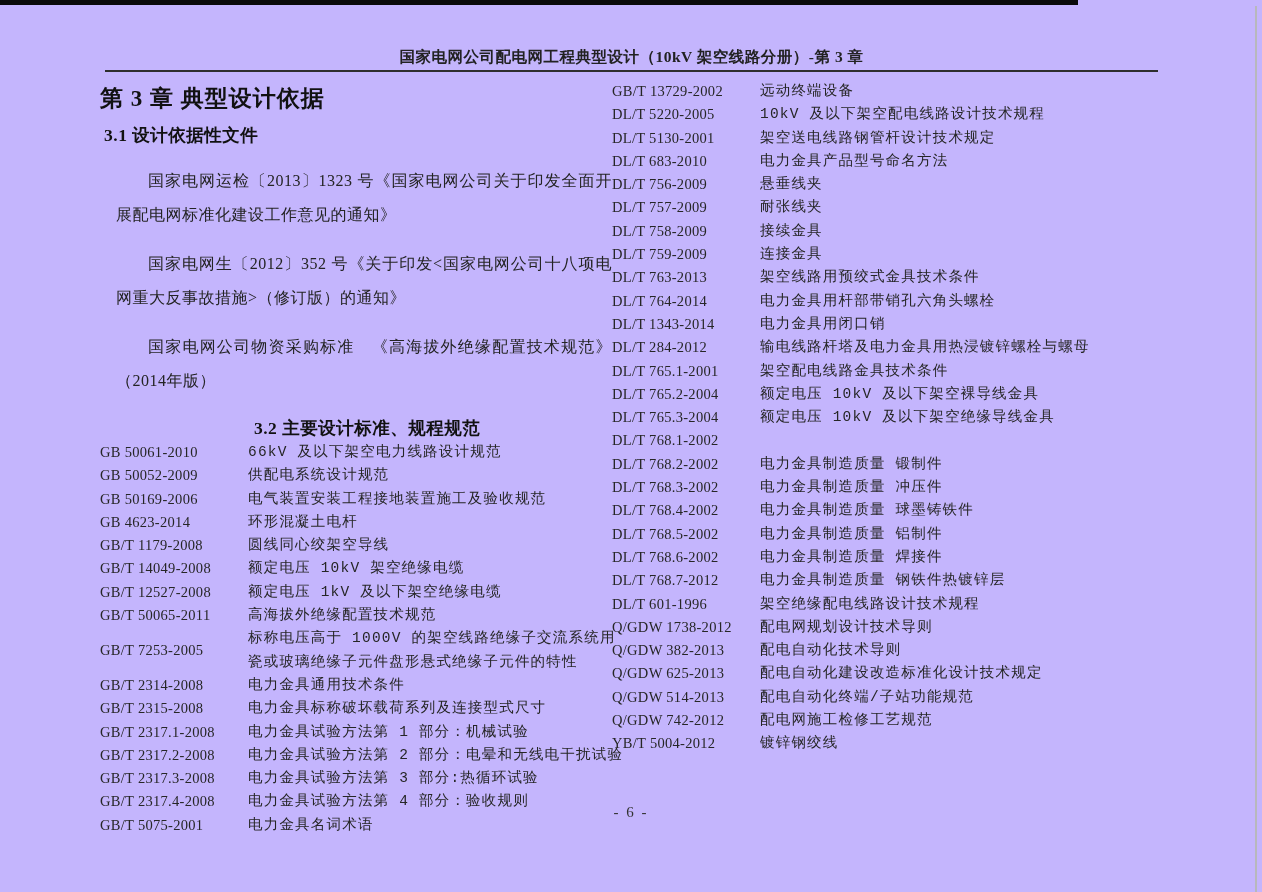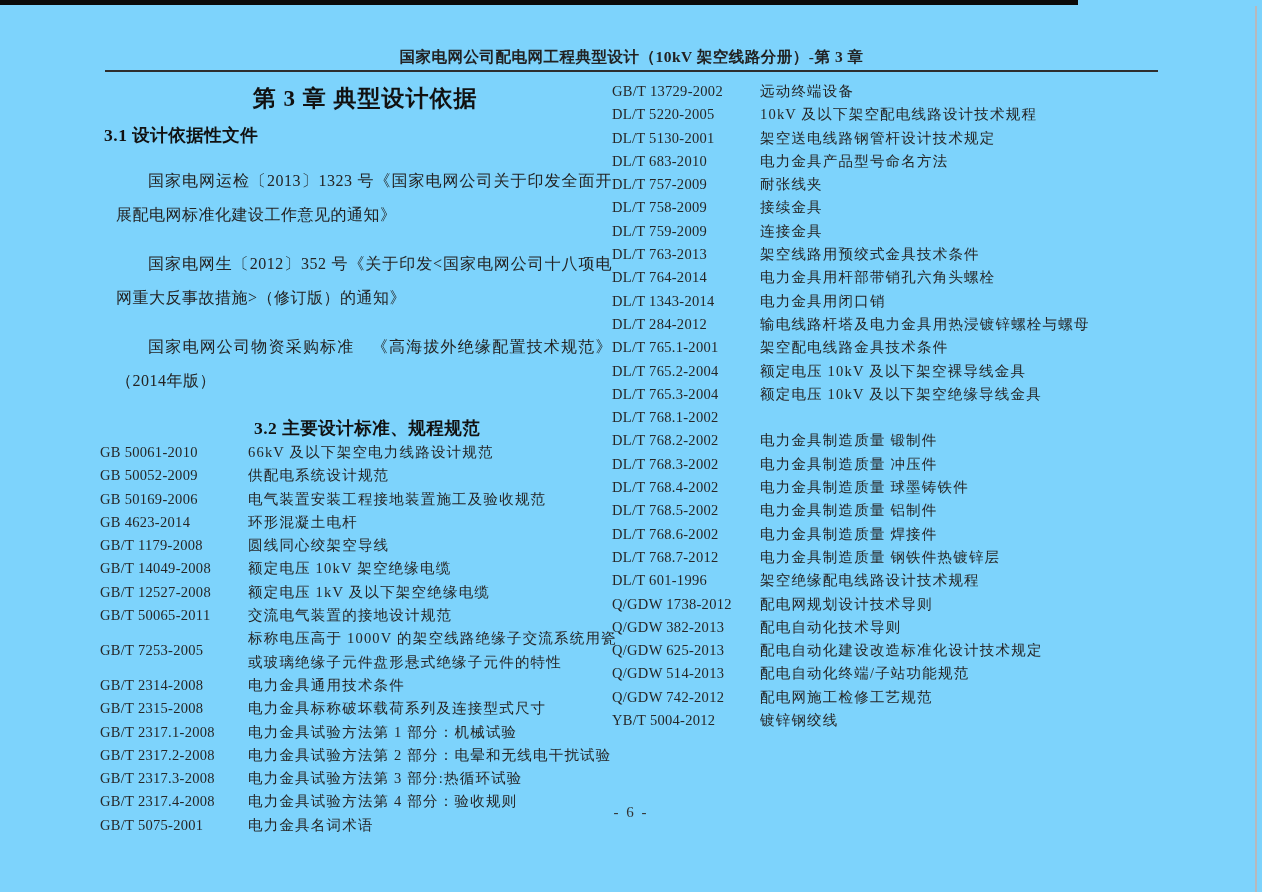--- a/index.html
+++ b/index.html
@@ -3,37 +3,37 @@
 <meta charset="utf-8">
 <style>
   html, body { margin: 0; padding: 0; }
   body {
     width: 1262px; height: 892px;
     background: #ffffff;
     font-family: "Liberation Serif", "DejaVu Serif", serif;
     color: #1f1f1f;
     overflow: hidden;
   }
-  .page { position: relative; width: 1262px; height: 892px; background: #7dd3fc; }
+  .page { position: relative; width: 1262px; height: 892px; background: #c4b5fd; }
 
   .topbar { position: absolute; top: 0; left: 0; width: 1078px; height: 5px; background: #0a0a0a; }
   .right-edge { position: absolute; top: 6px; left: 1255px; width: 2px; height: 886px; background: #b8b8bc; }
 
   .header-text {
     position: absolute; top: 47px; left: 105px; width: 1053px;
     text-align: center; font-size: 15.5px; font-weight: bold; letter-spacing: 0.5px;
     color: #222;
   }
   .header-rule { position: absolute; top: 70px; left: 105px; width: 1053px; height: 0; border-top: 2px solid #2e2e2e; }
 
   .col-left { position: absolute; top: 82px; left: 100px; width: 530px; }
   .col-right { position: absolute; top: 80px; left: 612px; width: 512px; }
 
   .chapter-title {
-    font-size: 23px; font-weight: bold; text-align: center;
+    font-size: 23px; font-weight: bold; 
     line-height: 34px; letter-spacing: 1px; color: #111;
   }
   .sec-heading {
     font-size: 17.5px; font-weight: bold; color: #111;
     padding-left: 4px; letter-spacing: 0.5px;
   }
   .sec-heading-31 { margin-top: 7px; line-height: 25px; }
   .sec-heading-32 { margin-top: 19px; line-height: 25px; text-align: center; }
 
   .paras { margin-top: 4px; width: 528px; }
@@ -43,21 +43,21 @@
   }
 
   .std-list { }
   .std-row { display: flex; align-items: center; }
   .std-code {
     width: 148px; flex-shrink: 0;
     font-size: 14.5px; line-height: 23.3px; letter-spacing: 0.3px; color: #262626;
   }
   .std-name {
     flex: 1; font-size: 14.5px; line-height: 23.3px;
-    letter-spacing: 1.2px; color: #262626;
+    letter-spacing: 1.2px; color: #262626; font-family: Liberation Mono, monospace;
   }
 
   .footer {
     position: absolute; top: 804px; left: 0; width: 1262px;
     text-align: center; font-size: 15px; letter-spacing: 2px; color: #333;
   }
 </style>
 </head>
 <body>
 
@@ -114,21 +114,21 @@
           <span class="std-name">额定电压 10kV 架空绝缘电缆</span>
         </div>
 
         <div class="std-row">
           <span class="std-code">GB/T 12527-2008</span>
           <span class="std-name">额定电压 1kV 及以下架空绝缘电缆</span>
         </div>
 
         <div class="std-row">
           <span class="std-code">GB/T 50065-2011</span>
-          <span class="std-name">交流电气装置的接地设计规范</span>
+          <span class="std-name">高海拔外绝缘配置技术规范</span>
         </div>
 
         <div class="std-row">
           <span class="std-code">GB/T 7253-2005</span>
           <span class="std-name">标称电压高于 1000V 的架空线路绝缘子交流系统用瓷或玻璃绝缘子元件盘形悬式绝缘子元件的特性</span>
         </div>
 
         <div class="std-row">
           <span class="std-code">GB/T 2314-2008</span>
           <span class="std-name">电力金具通用技术条件</span>
@@ -183,20 +183,24 @@
         <div class="std-row">
           <span class="std-code">DL/T 5130-2001</span>
           <span class="std-name">架空送电线路钢管杆设计技术规定</span>
         </div>
 
         <div class="std-row">
           <span class="std-code">DL/T 683-2010</span>
           <span class="std-name">电力金具产品型号命名方法</span>
         </div>
 
+        <div class="std-row">
+          <span class="std-code">DL/T 756-2009</span>
+          <span class="std-name">悬垂线夹</span>
+        </div>
 
         <div class="std-row">
           <span class="std-code">DL/T 757-2009</span>
           <span class="std-name">耐张线夹</span>
         </div>
 
         <div class="std-row">
           <span class="std-code">DL/T 758-2009</span>
           <span class="std-name">接续金具</span>
         </div>

